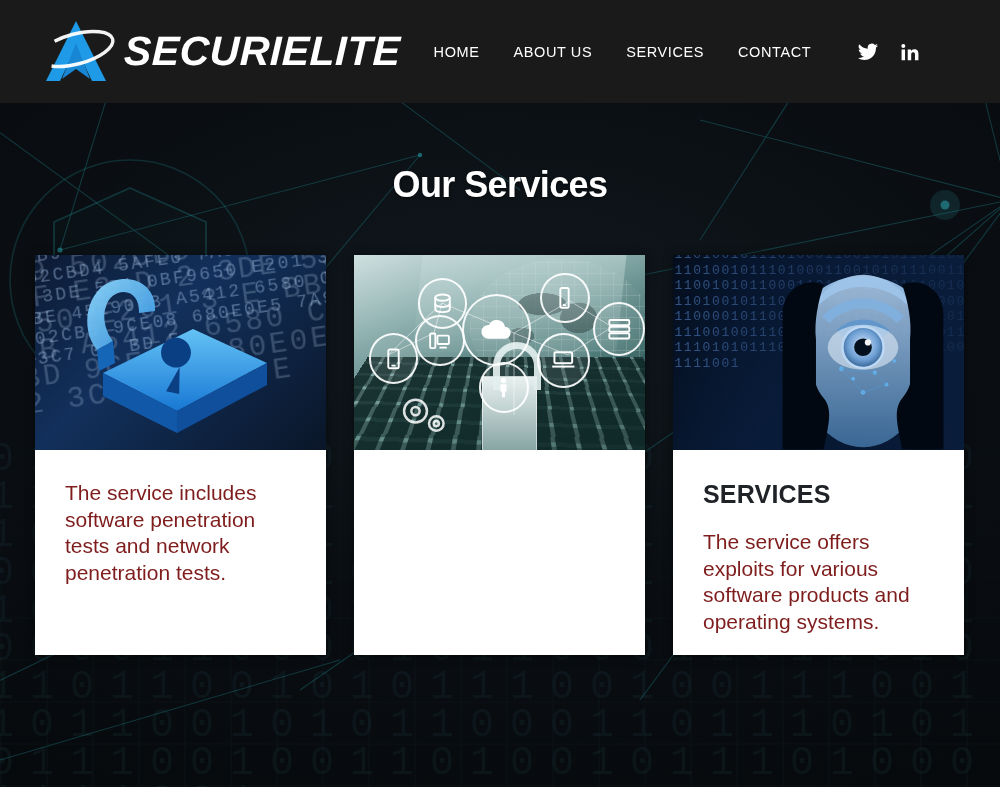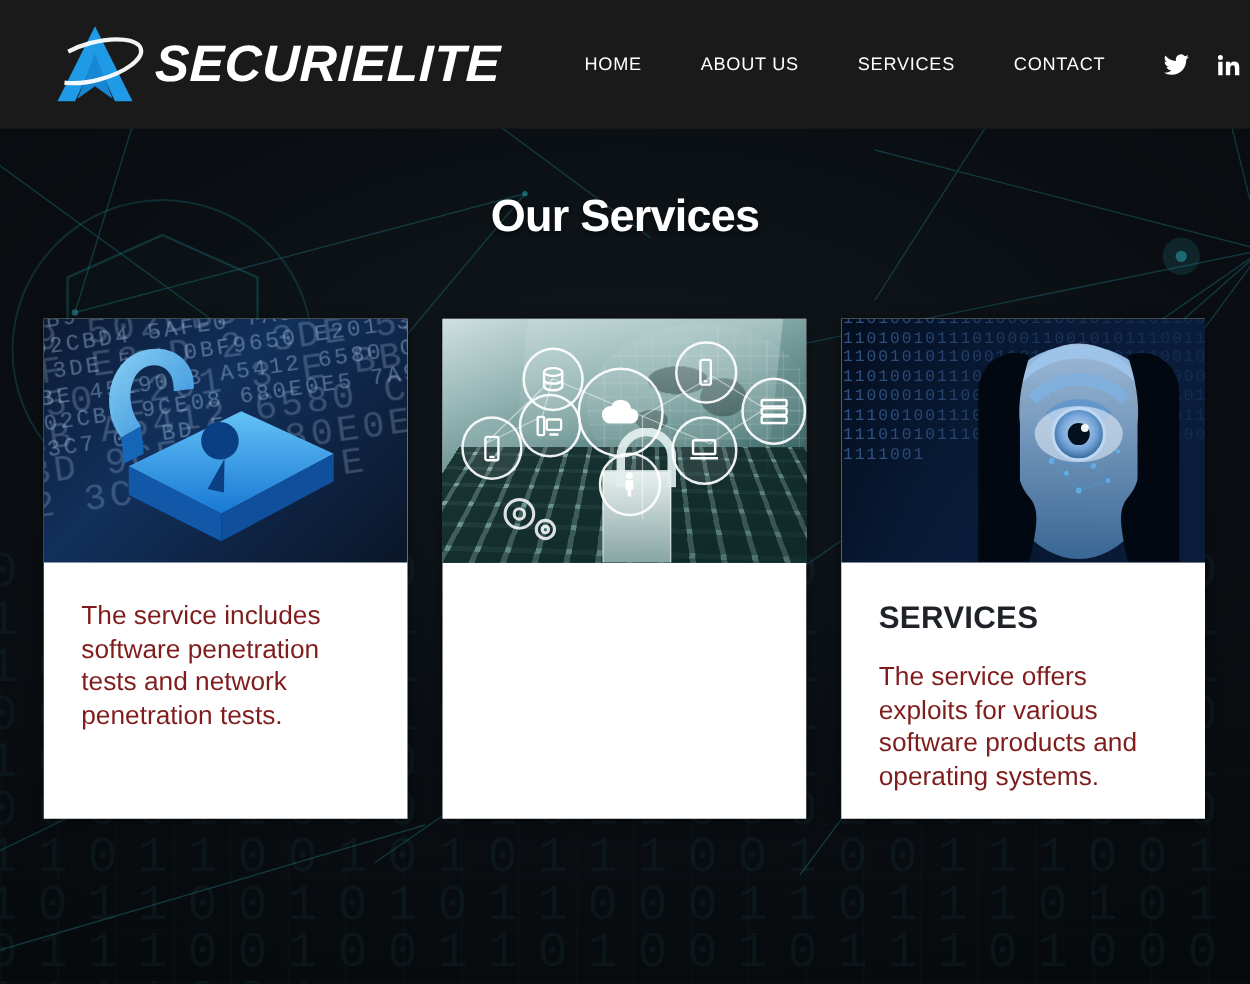--- a/index.html
+++ b/index.html
@@ -59,36 +59,36 @@
   .brand { display:flex; align-items:center; margin-left:32px; }
   .brand-mark { width:88px; height:70px; flex:0 0 auto; }
   .brand-name {
     font-size:41px; font-weight:700; font-style:italic;
     color:#ffffff; letter-spacing:.5px;
     margin-left:4px;
     transform:skewX(-2deg);
     font-stretch:condensed;
   }
   nav.main-nav {
-    display:flex; gap:13px;
-    margin-left:67px;
+    display:flex; gap:0;
+    margin-left:33px;
   }
   .nav-link {
     color:#ffffff; font-size:14.5px; letter-spacing:.6px;
     text-decoration:none; padding:8px 0; margin:0 34px 0 0;
     white-space:nowrap; cursor:pointer;
   }
   .nav-link:last-of-type { margin-right:0; }
   .nav-link.active { color:#ffffff; }
   .socials { display:flex; align-items:center; gap:20px; margin-left:46px; }
   .soc-icon { width:22px; height:22px; display:block; cursor:pointer; }
 
   
   #section-title {
-    position:absolute; top:152px; left:0; width:1000px;
+    position:absolute; top:164px; left:0; width:1000px;
     text-align:center; z-index:10;
     color:#ffffff; font-size:36px; font-weight:700;
     letter-spacing:-.6px;
     font-stretch:condensed;
     text-shadow:0 1px 3px rgba(0,0,0,.55);
   }
 
   
   #cards {
     position:absolute; top:255px; left:35px;

